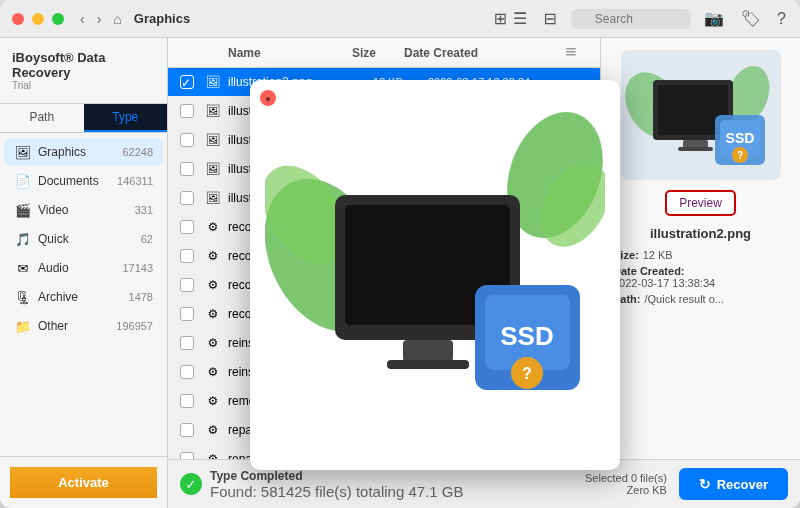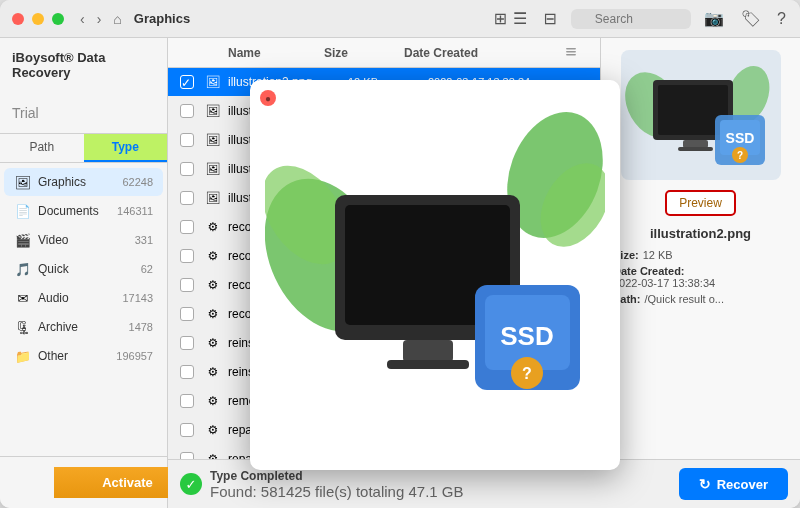--- a/index.html
+++ b/index.html
@@ -119,41 +119,40 @@
     .sidebar-header {
       padding: 12px;
       border-bottom: 1px solid #d0d0d0;
     }
     .app-title {
       font-size: 13px;
       font-weight: 700;
       color: #333;
     }
     .app-subtitle {
-      font-size: 14px;
+      font-size: 10px;
       color: #888;
-      margin-top: 25px;
     }
     .sidebar-tabs {
       display: flex;
       border-bottom: 1px solid #d0d0d0;
     }
     .sidebar-tab {
       flex: 1;
       text-align: center;
       padding: 6px 0;
       font-size: 12px;
       cursor: pointer;
       color: #555;
     }
     .sidebar-tab.active {
-      background: #bef264;
+      background: #0f172a;
       border-bottom: 2px solid #007aff;
       color: #007aff;
-      font-weight: 700;
+      font-weight: 400;
     }
     .sidebar-items {
       flex: 1;
       overflow-y: auto;
       padding: 4px 0;
     }
     .sidebar-item {
       display: flex;
       align-items: center;
       padding: 5px 10px;
@@ -189,21 +188,20 @@
     .activate-btn {
       width: 100%;
       background: linear-gradient(to bottom, #f5a623, #e8960f);
       border: none;
       border-radius: 0;
       padding: 8px;
       color: white;
       font-size: 13px;
       font-weight: 600;
       cursor: pointer;
-      margin-left: 44px;
     }
     .content-area {
       flex: 1;
       display: flex;
       flex-direction: column;
       overflow: hidden;
     }
     .file-list-area {
       flex: 1;
       display: flex;
@@ -216,21 +214,21 @@
       padding: 6px 12px;
       background: #f8f8f8;
       border-bottom: 1px solid #d0d0d0;
       font-size: 12px;
       color: #555;
       font-weight: 600;
     }
     .col-check { width: 24px; }
     .col-icon { width: 24px; }
     .col-name { flex: 1; }
-    .col-size { width: 80px; }
+    .col-size { width: 80px; text-align: center; }
     .col-date { width: 160px; }
     .col-extra { width: 24px; }
     .file-list {
       flex: 1;
       overflow-y: auto;
     }
     .file-row {
       display: flex;
       align-items: center;
       padding: 5px 12px;
@@ -365,21 +363,21 @@
       display: flex;
       align-items: center;
       justify-content: center;
     }
     .preview-btn {
       border: 2px solid #cc0000;
       background: white;
       border-radius: 5px;
       padding: 4px 12px;
       font-size: 12px;
-      color: #a16207;
+      color: #701a75;
       cursor: pointer;
       margin-bottom: 10px;
       font-weight: 500;
     }
     .file-info-title {
       font-size: 13px;
       font-weight: 600;
       color: #333;
       margin-bottom: 8px;
       text-align: center;
@@ -745,20 +743,24 @@
       </div>
 
       <div class="status-bar">
         <div class="scan-status">
           <div class="status-icon">✓</div>
           <div>
             <div class="scan-text">Type Completed</div>
             <div class="scan-details">Found: 581425 file(s) totaling 47.1 GB</div>
           </div>
         </div>
+        <div class="selected-info">
+          <div>Selected 0 file(s)</div>
+          <div>Zero KB</div>
+        </div>
         <button class="recover-btn">
           <span class="recover-btn-icon">↻</span>
           <span>Recover</span>
         </button>
       </div>
     </div>
   </div>
 </div>
 
 <div class="popup-overlay">

